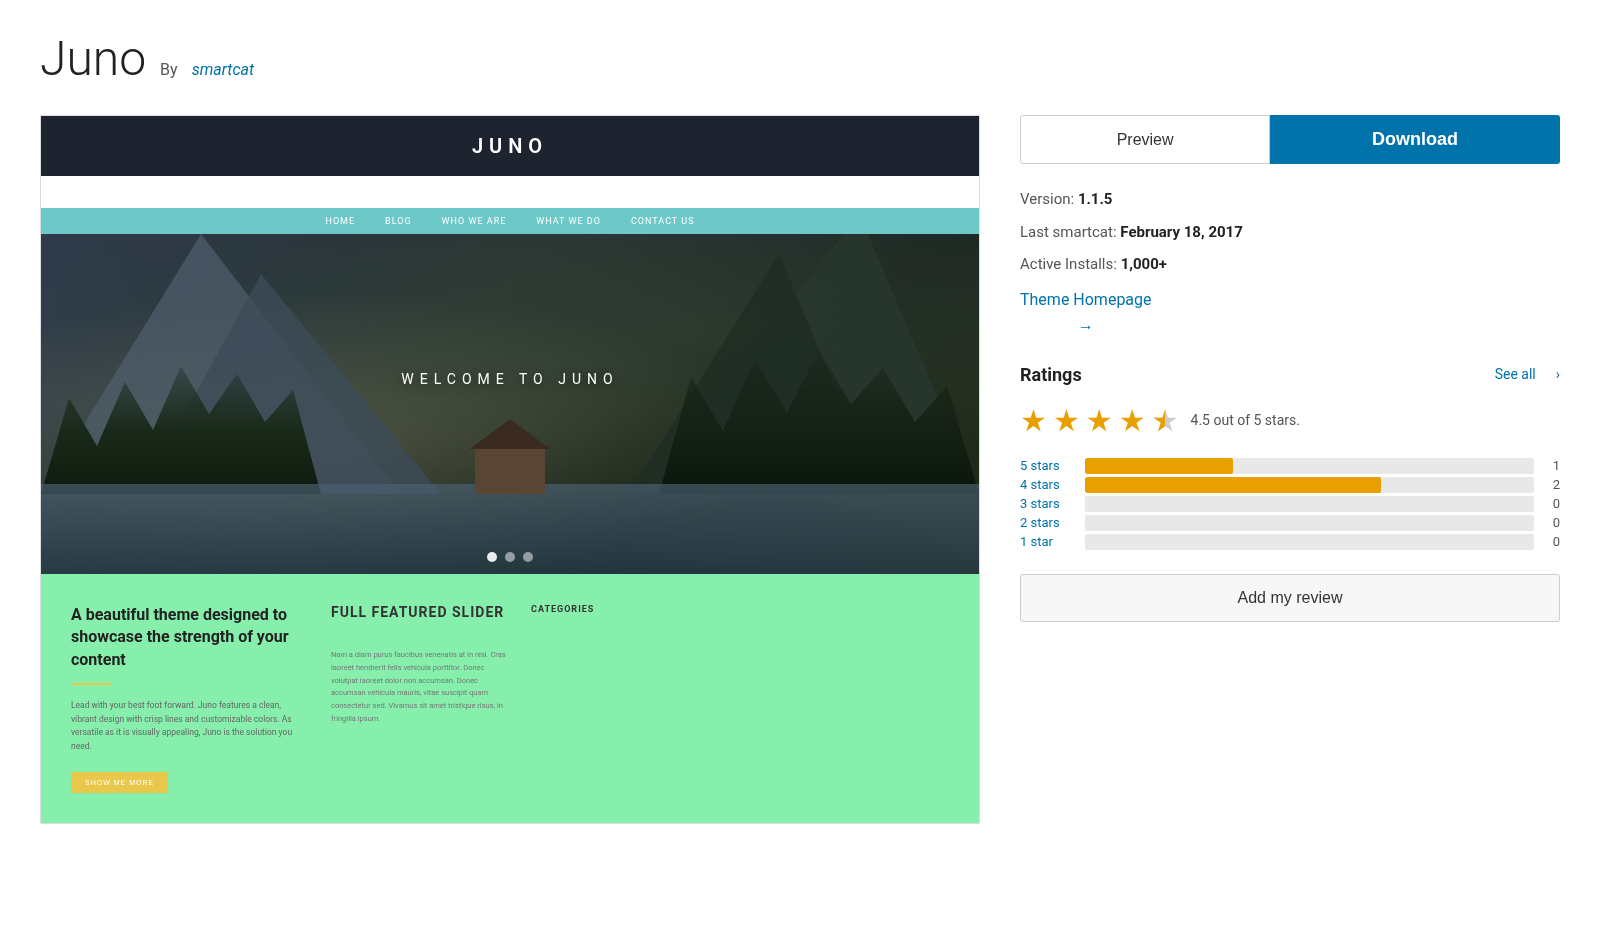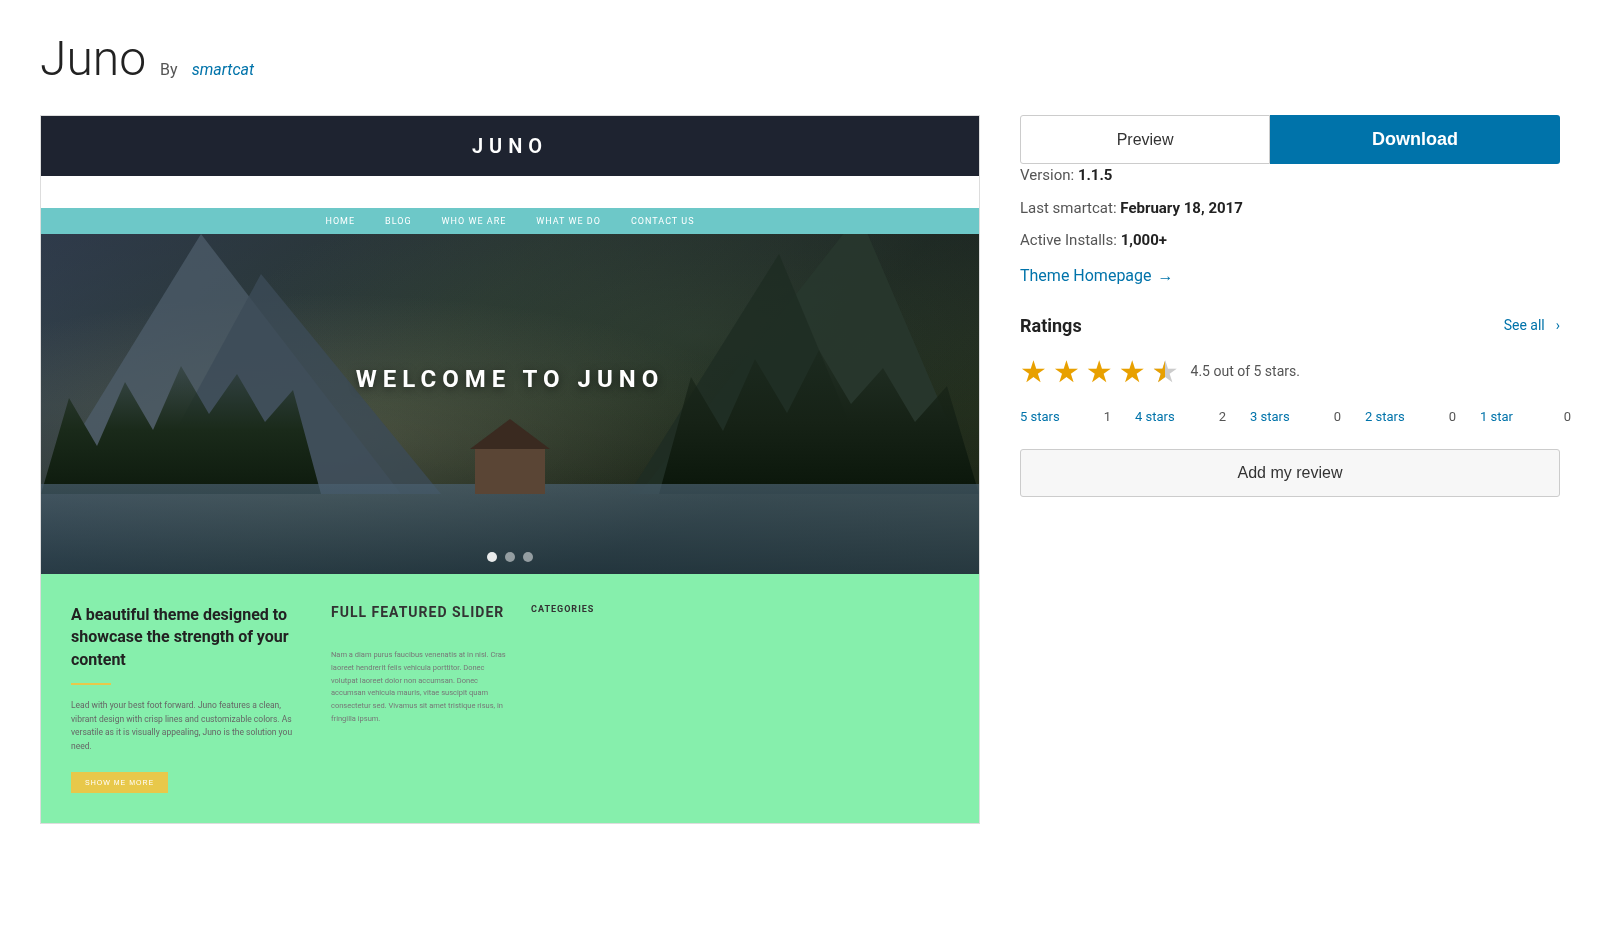--- a/index.html
+++ b/index.html
@@ -174,22 +174,22 @@
       border-bottom: 30px solid #3a2a20;
       position: absolute;
       top: -30px;
       left: -5px;
     }
     .mockup-hero-text {
       position: relative;
       z-index: 10;
       color: #fff;
       letter-spacing: 6px;
-      font-size: 24px;
-      font-weight: 700;
+      font-size: 14px;
+      font-weight: 400;
       text-align: center;
       text-shadow: 0 2px 8px rgba(0,0,0,0.5);
       margin-bottom: 50px;
     }
     .carousel-dots {
       position: absolute;
       bottom: 12px;
       left: 50%;
       transform: translateX(-50%);
       display: flex;
@@ -285,20 +285,21 @@
     
     .sidebar {
       flex: 1;
       min-width: 380px;
     }
 
     
     .action-buttons {
       display: flex;
       gap: 0;
+      margin-bottom: 24px;
     }
     .btn-preview {
       flex: 1;
       padding: 14px 20px;
       border: 1px solid #ccc;
       background: #fff;
       font-size: 16px;
       color: #333;
       cursor: pointer;
       border-radius: 3px 0 0 3px;
@@ -330,20 +331,21 @@
       font-weight: 700;
     }
     .theme-homepage-link {
       color: #0073aa;
       text-decoration: none;
       font-size: 16px;
       display: inline-flex;
       align-items: center;
       gap: 6px;
       margin-top: 4px;
+      flex-direction: column;
     }
 
     
     .ratings-section {
       margin-top: 30px;
     }
     .ratings-header {
       display: flex;
       justify-content: space-between;
       align-items: center;
@@ -353,21 +355,21 @@
       font-size: 18px;
       font-weight: 700;
       color: #222;
     }
     .see-all-link {
       color: #0073aa;
       font-size: 14px;
       text-decoration: none;
       display: flex;
       align-items: center;
-      gap: 11px;
+      gap: 20px;
     }
 
     .stars-display {
       display: flex;
       align-items: center;
       gap: 6px;
       margin-bottom: 20px;
     }
     .star {
       font-size: 30px;
@@ -375,22 +377,22 @@
     }
     .rating-text {
       font-size: 14px;
       color: #555;
       margin-left: 6px;
     }
 
     
     .rating-bars {
       display: flex;
-      flex-direction: row;
-      gap: 24px;
+      flex-direction: column;
+      gap: 3px;
       margin-bottom: 24px;
     }
     .rating-bar-row {
       display: flex;
       align-items: center;
       gap: 10px;
     }
     .bar-label {
       font-size: 13px;
       color: #0073aa;

